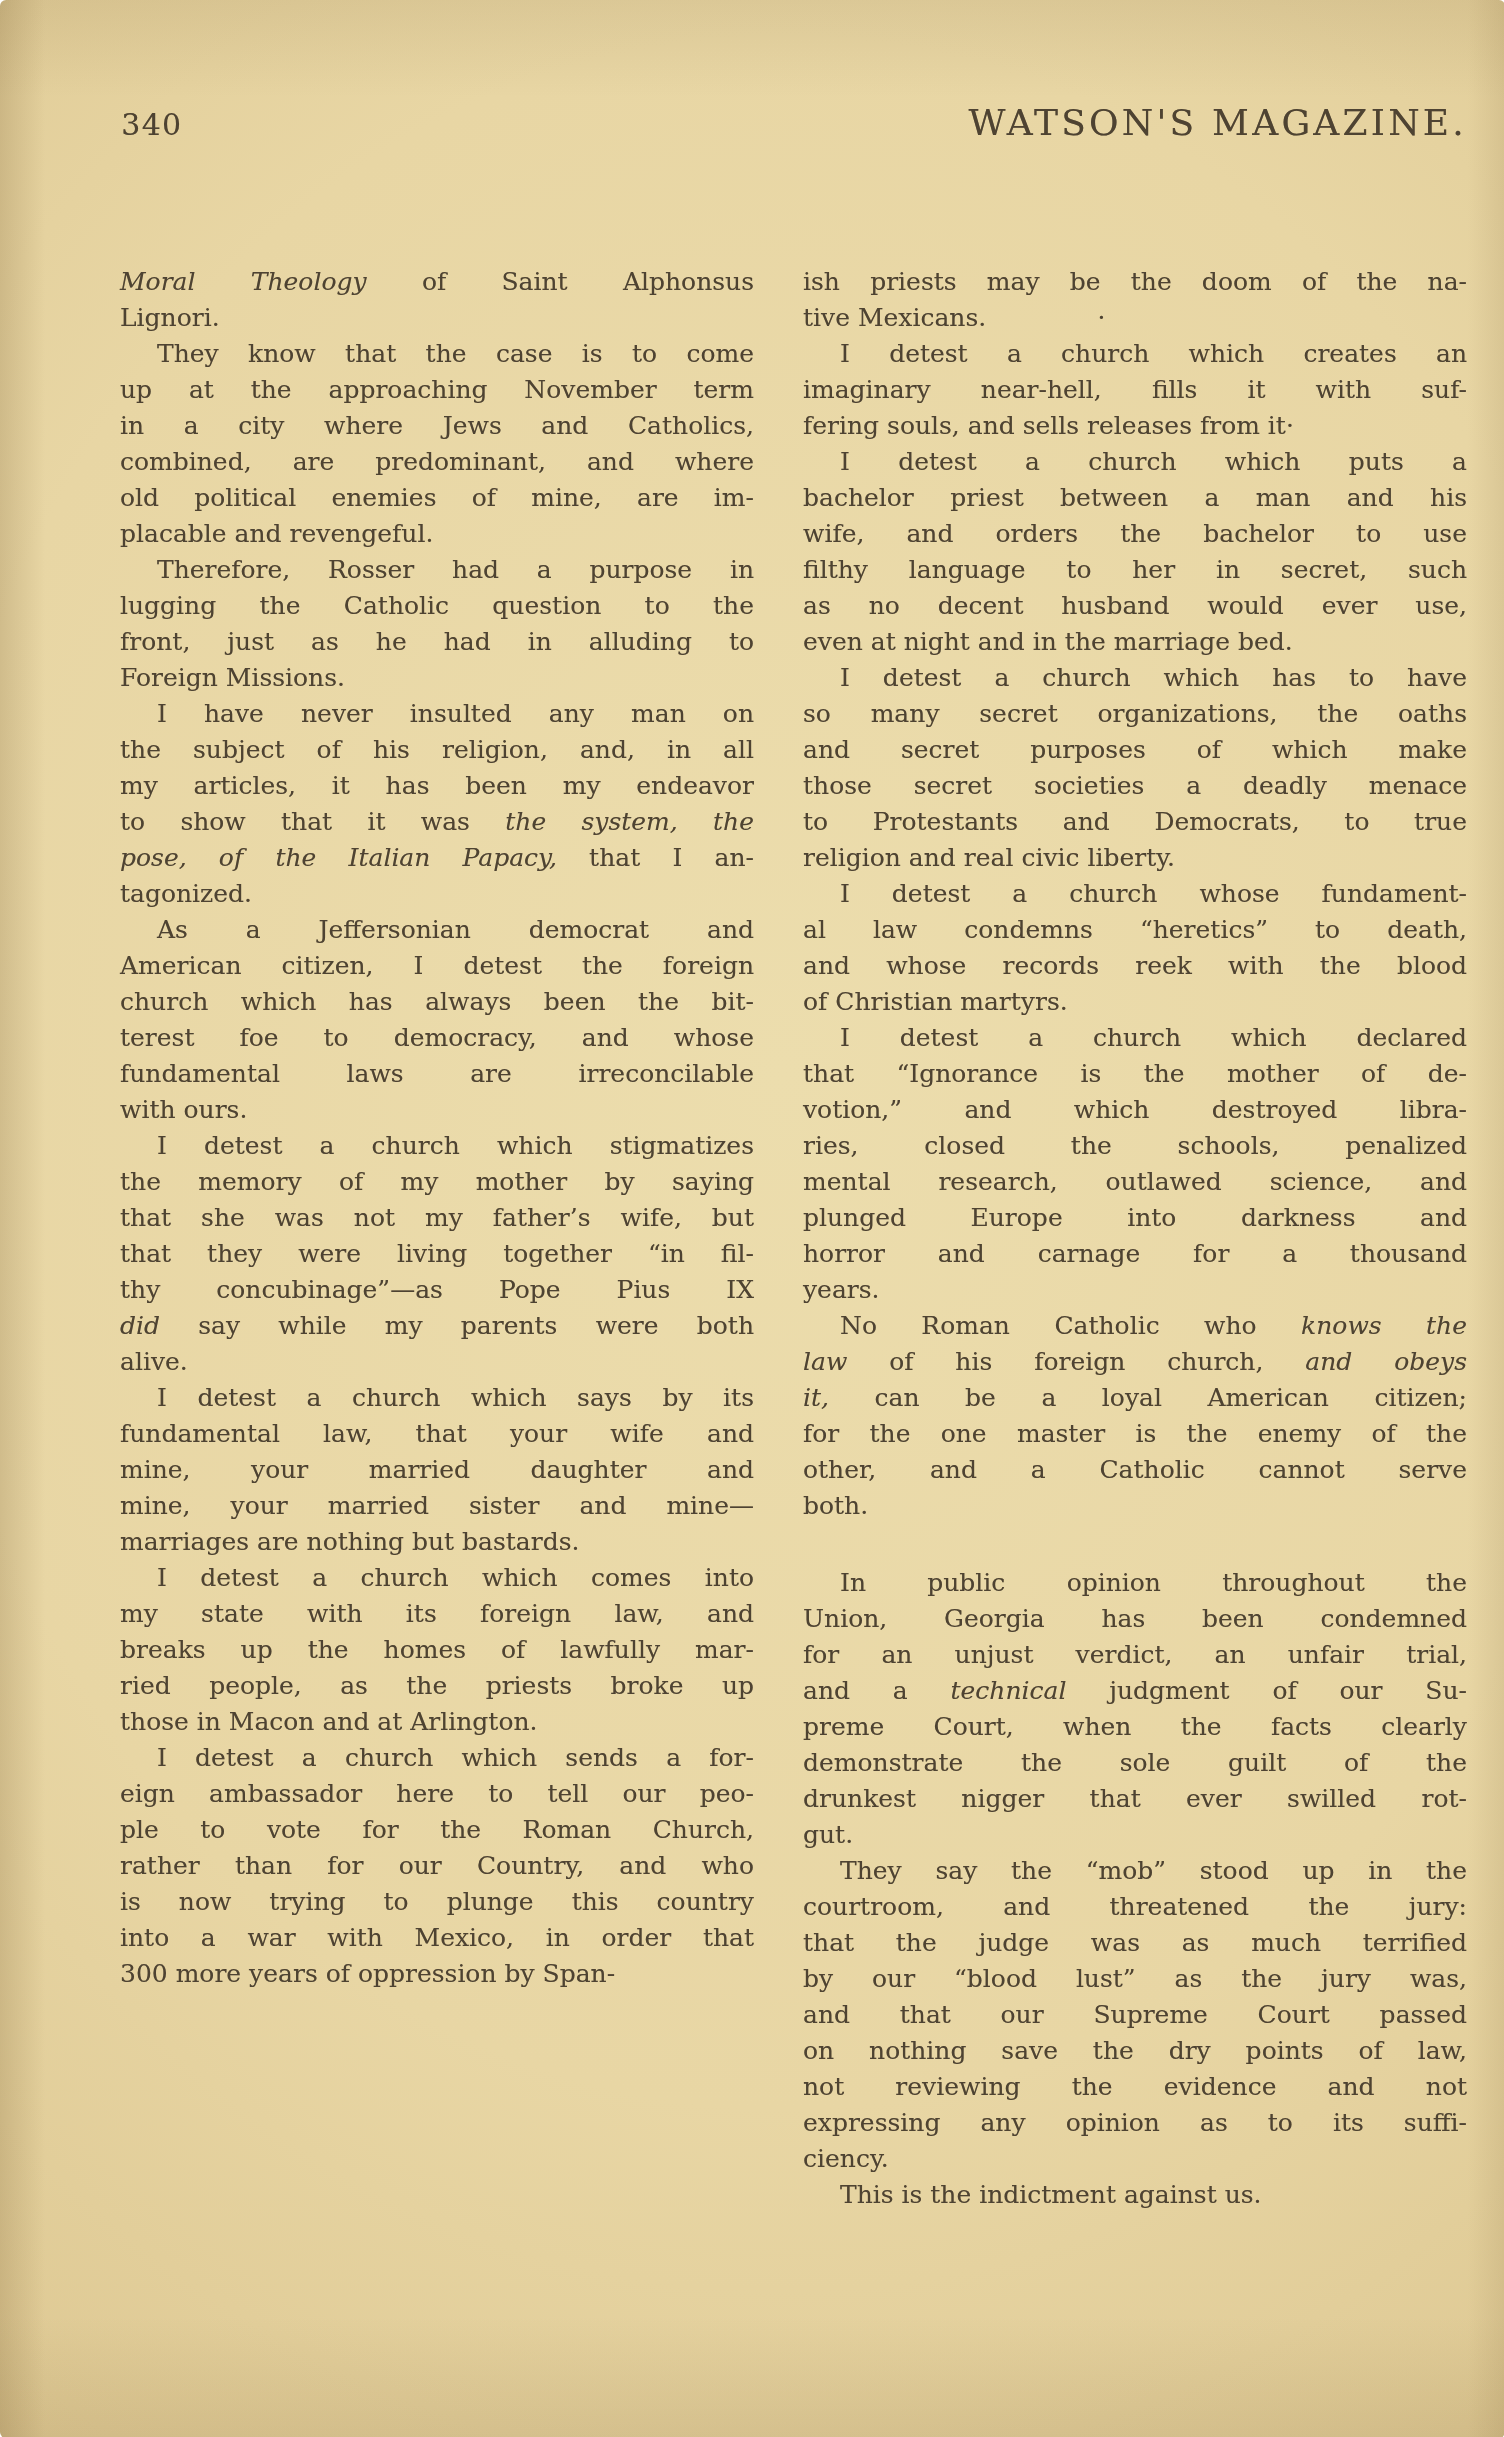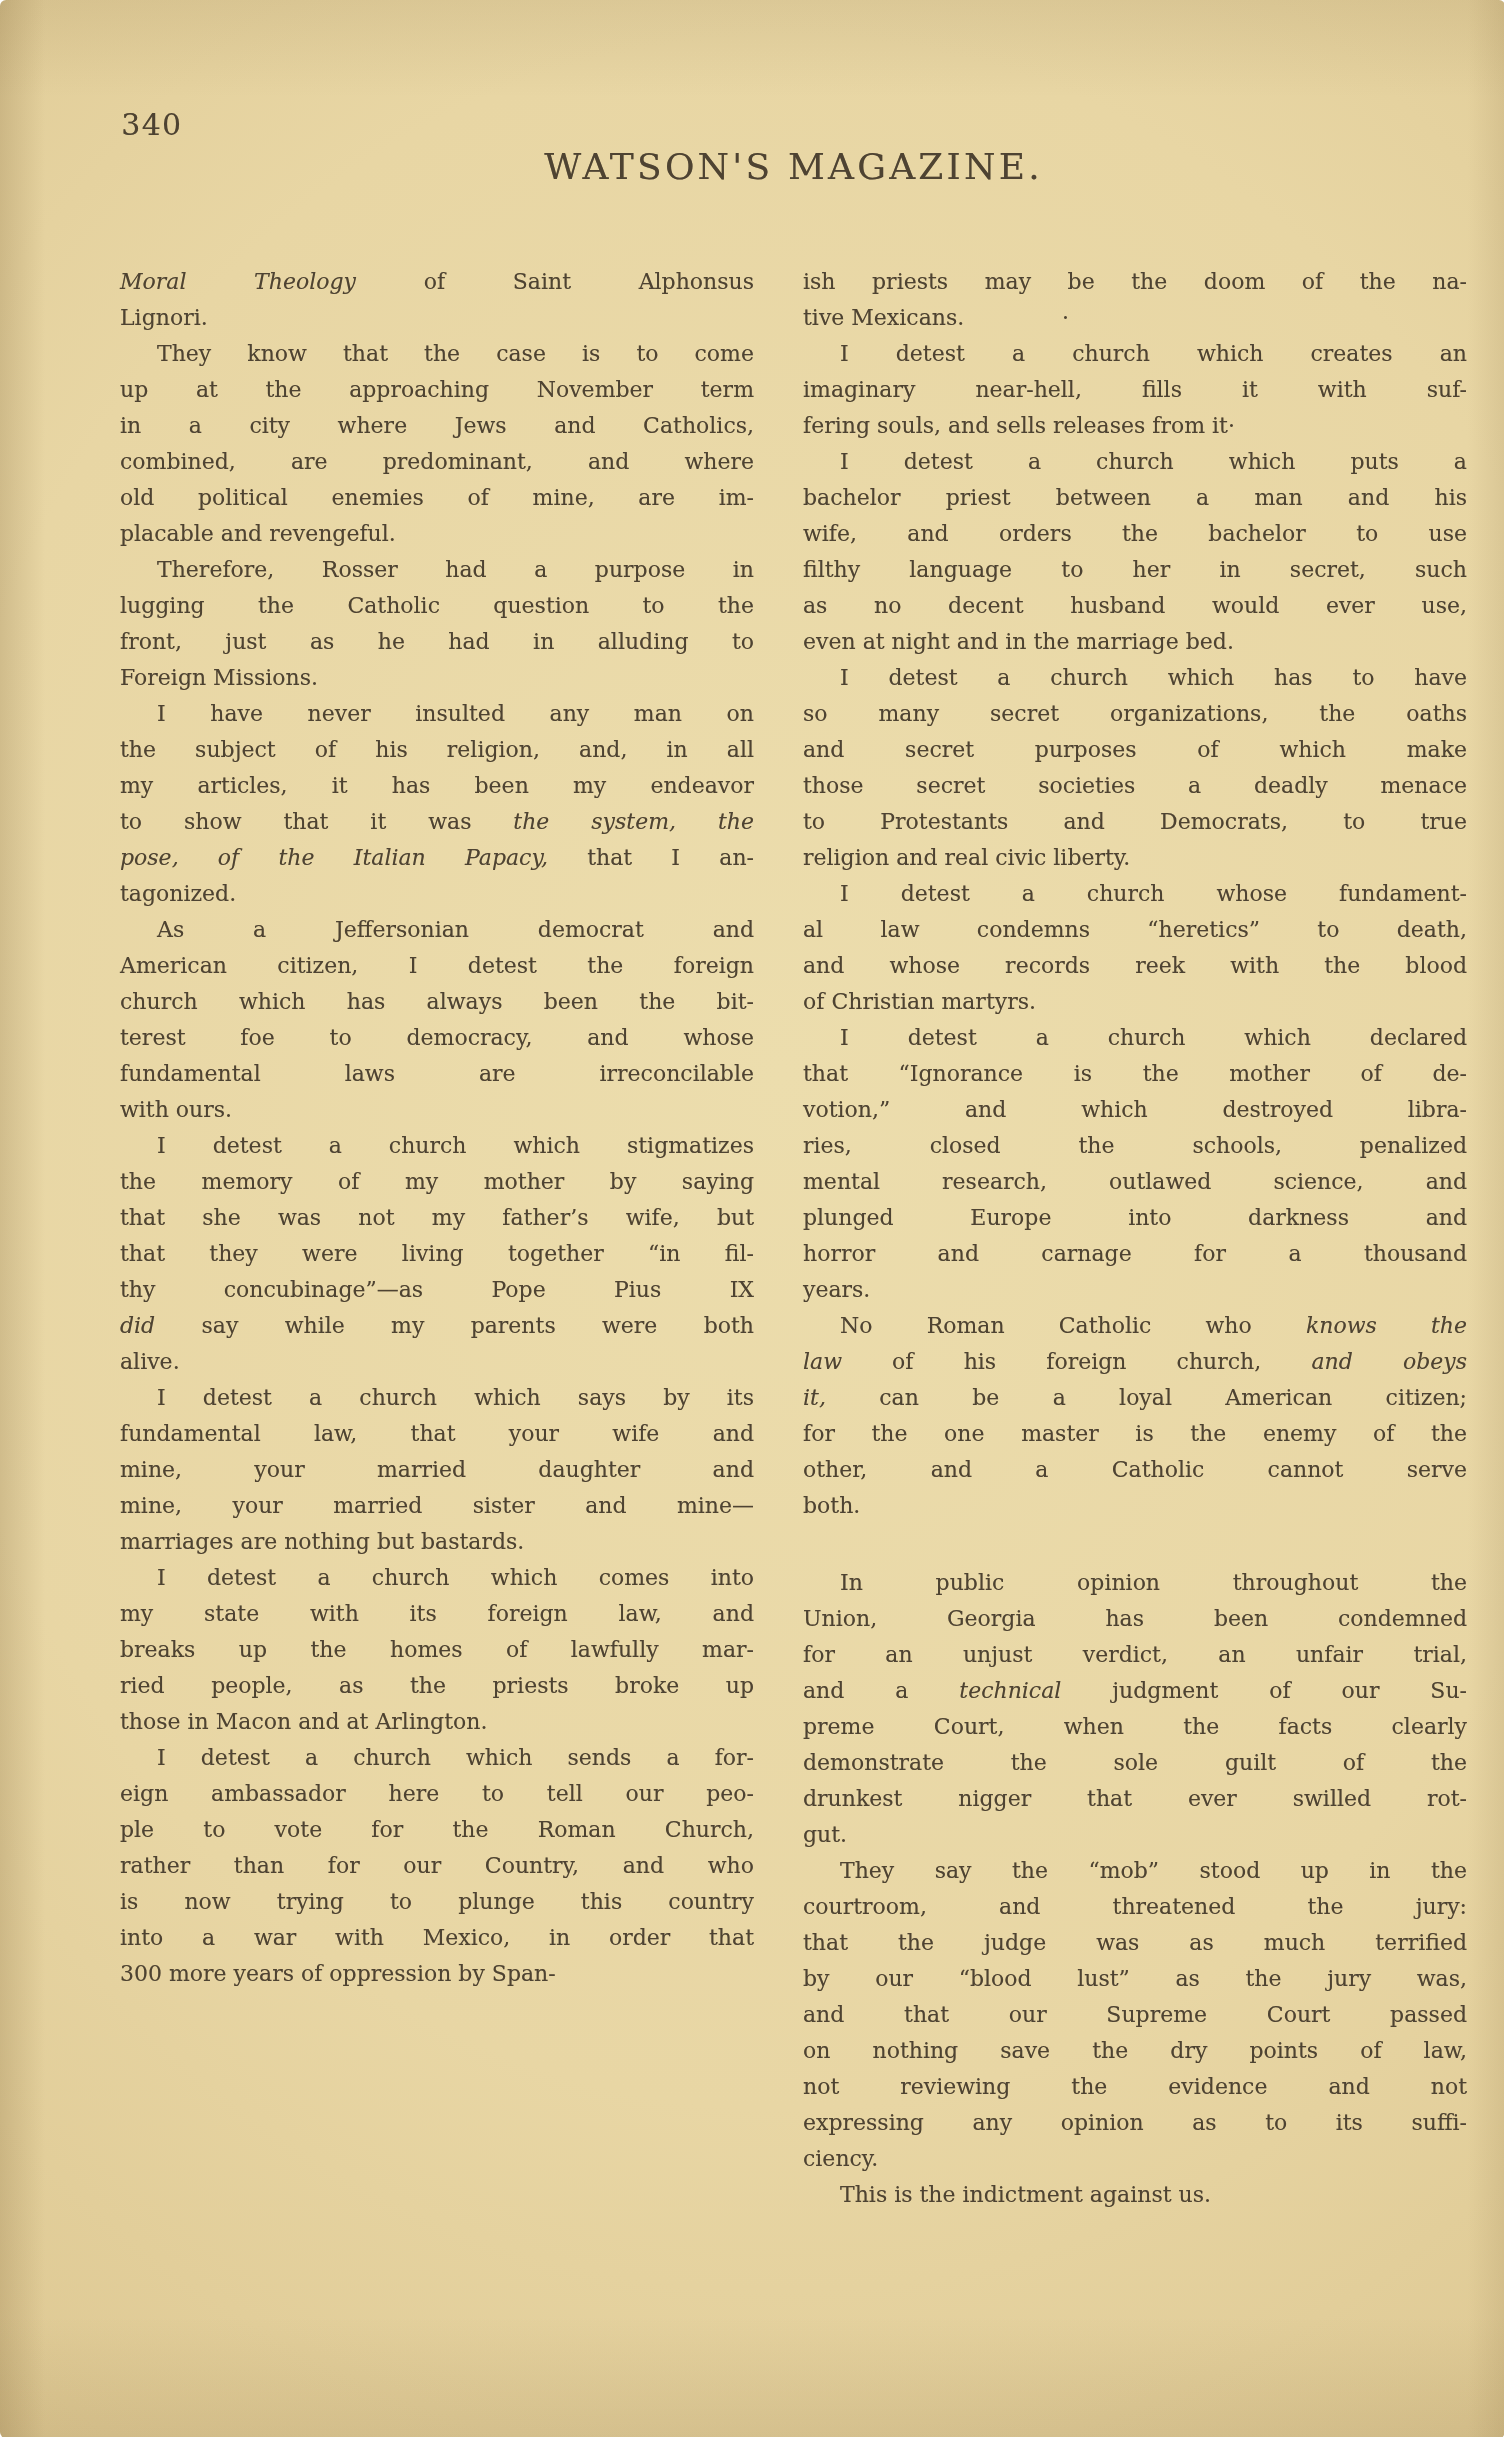--- a/index.html
+++ b/index.html
@@ -35,30 +35,29 @@
     top: 5.2px;
     font-size: 30px;
     letter-spacing: 1.3px;
     text-shadow: 0 0 0.6px rgba(80,66,46,0.45);
   }
   .header-title {
     position: absolute;
     left: 0;
     right: 0;
     top: 0;
-    text-align: center;
+    text-align: right;
     font-size: 36px;
     letter-spacing: 3.2px;
     text-shadow: 0 0 0.6px rgba(80,66,46,0.5);
-    margin-top: 44px;
   }
   .col {
     position: absolute;
     top: 264px;
-    font-size: 22px;
+    font-size: 25px;
     line-height: 36px;
     text-shadow: 0 0 0.6px rgba(80,66,46,0.35);
   }
   .col-left  { left: 120px;  width: 634px;  }
   .col-right { left: 803px; width: 664px; }
   .para { margin: 0; }
   .para.gap { margin-top: 41px; }
   .line {
     display: block;
     text-align: justify;

